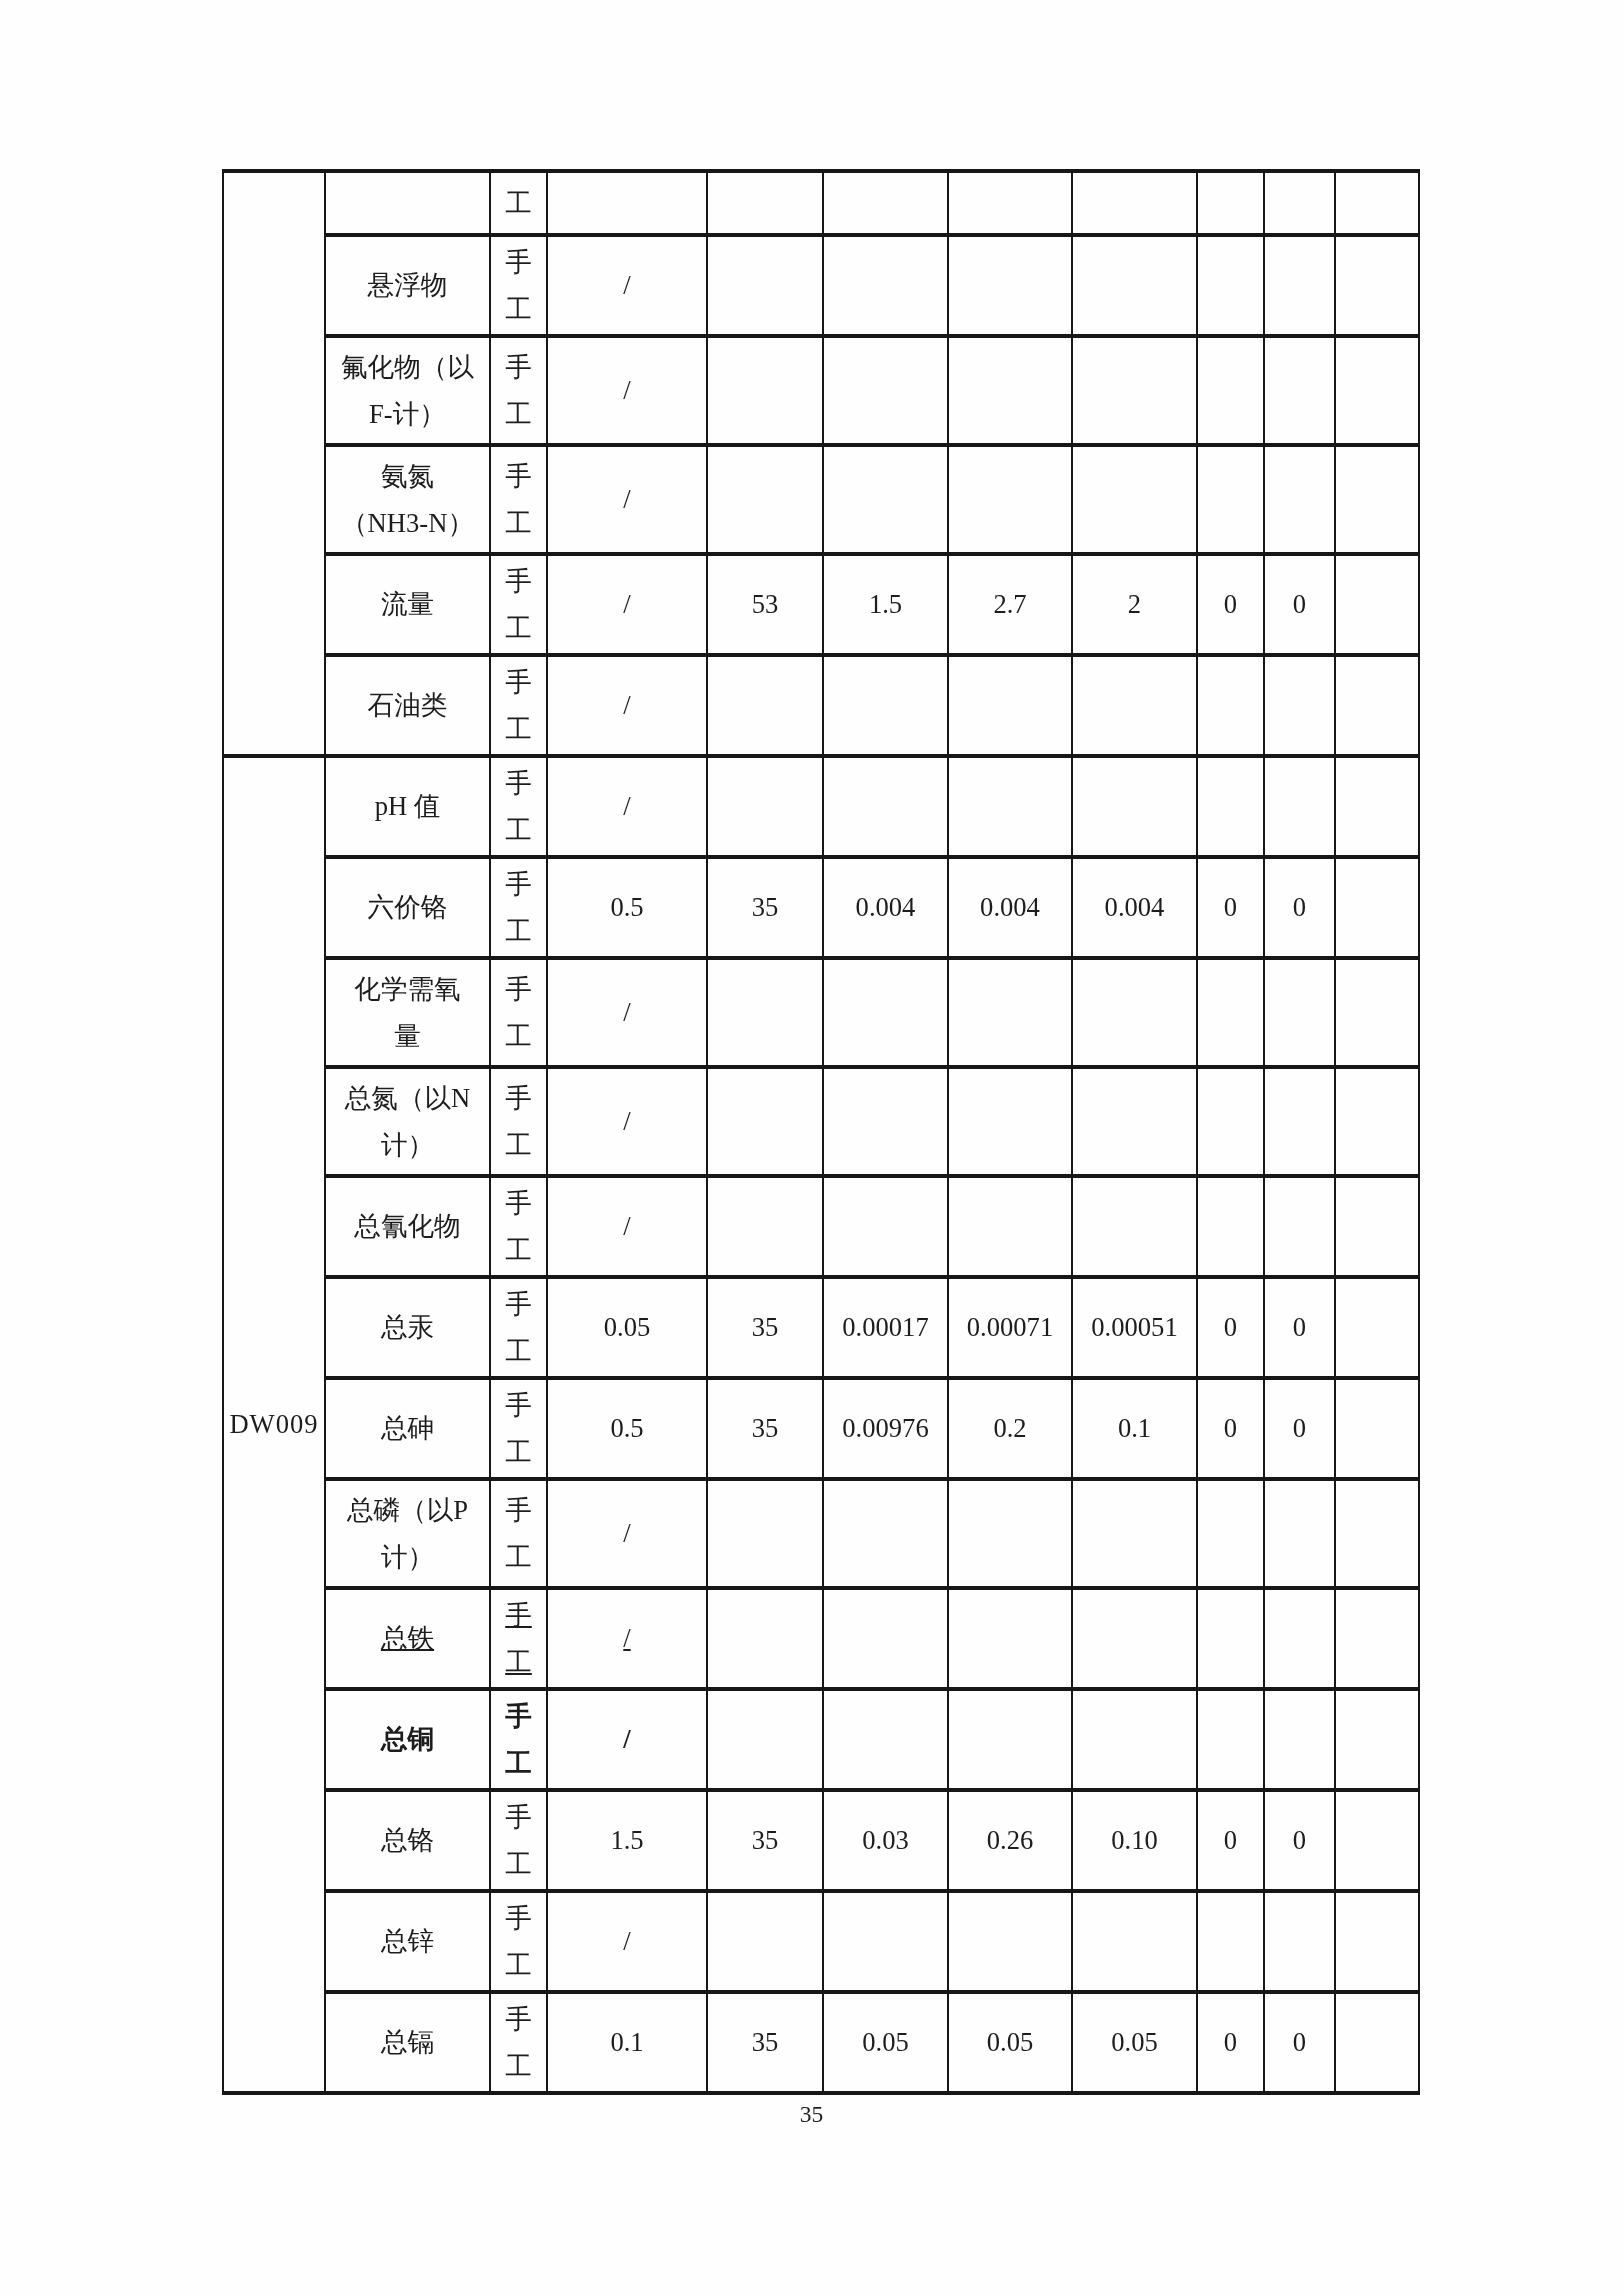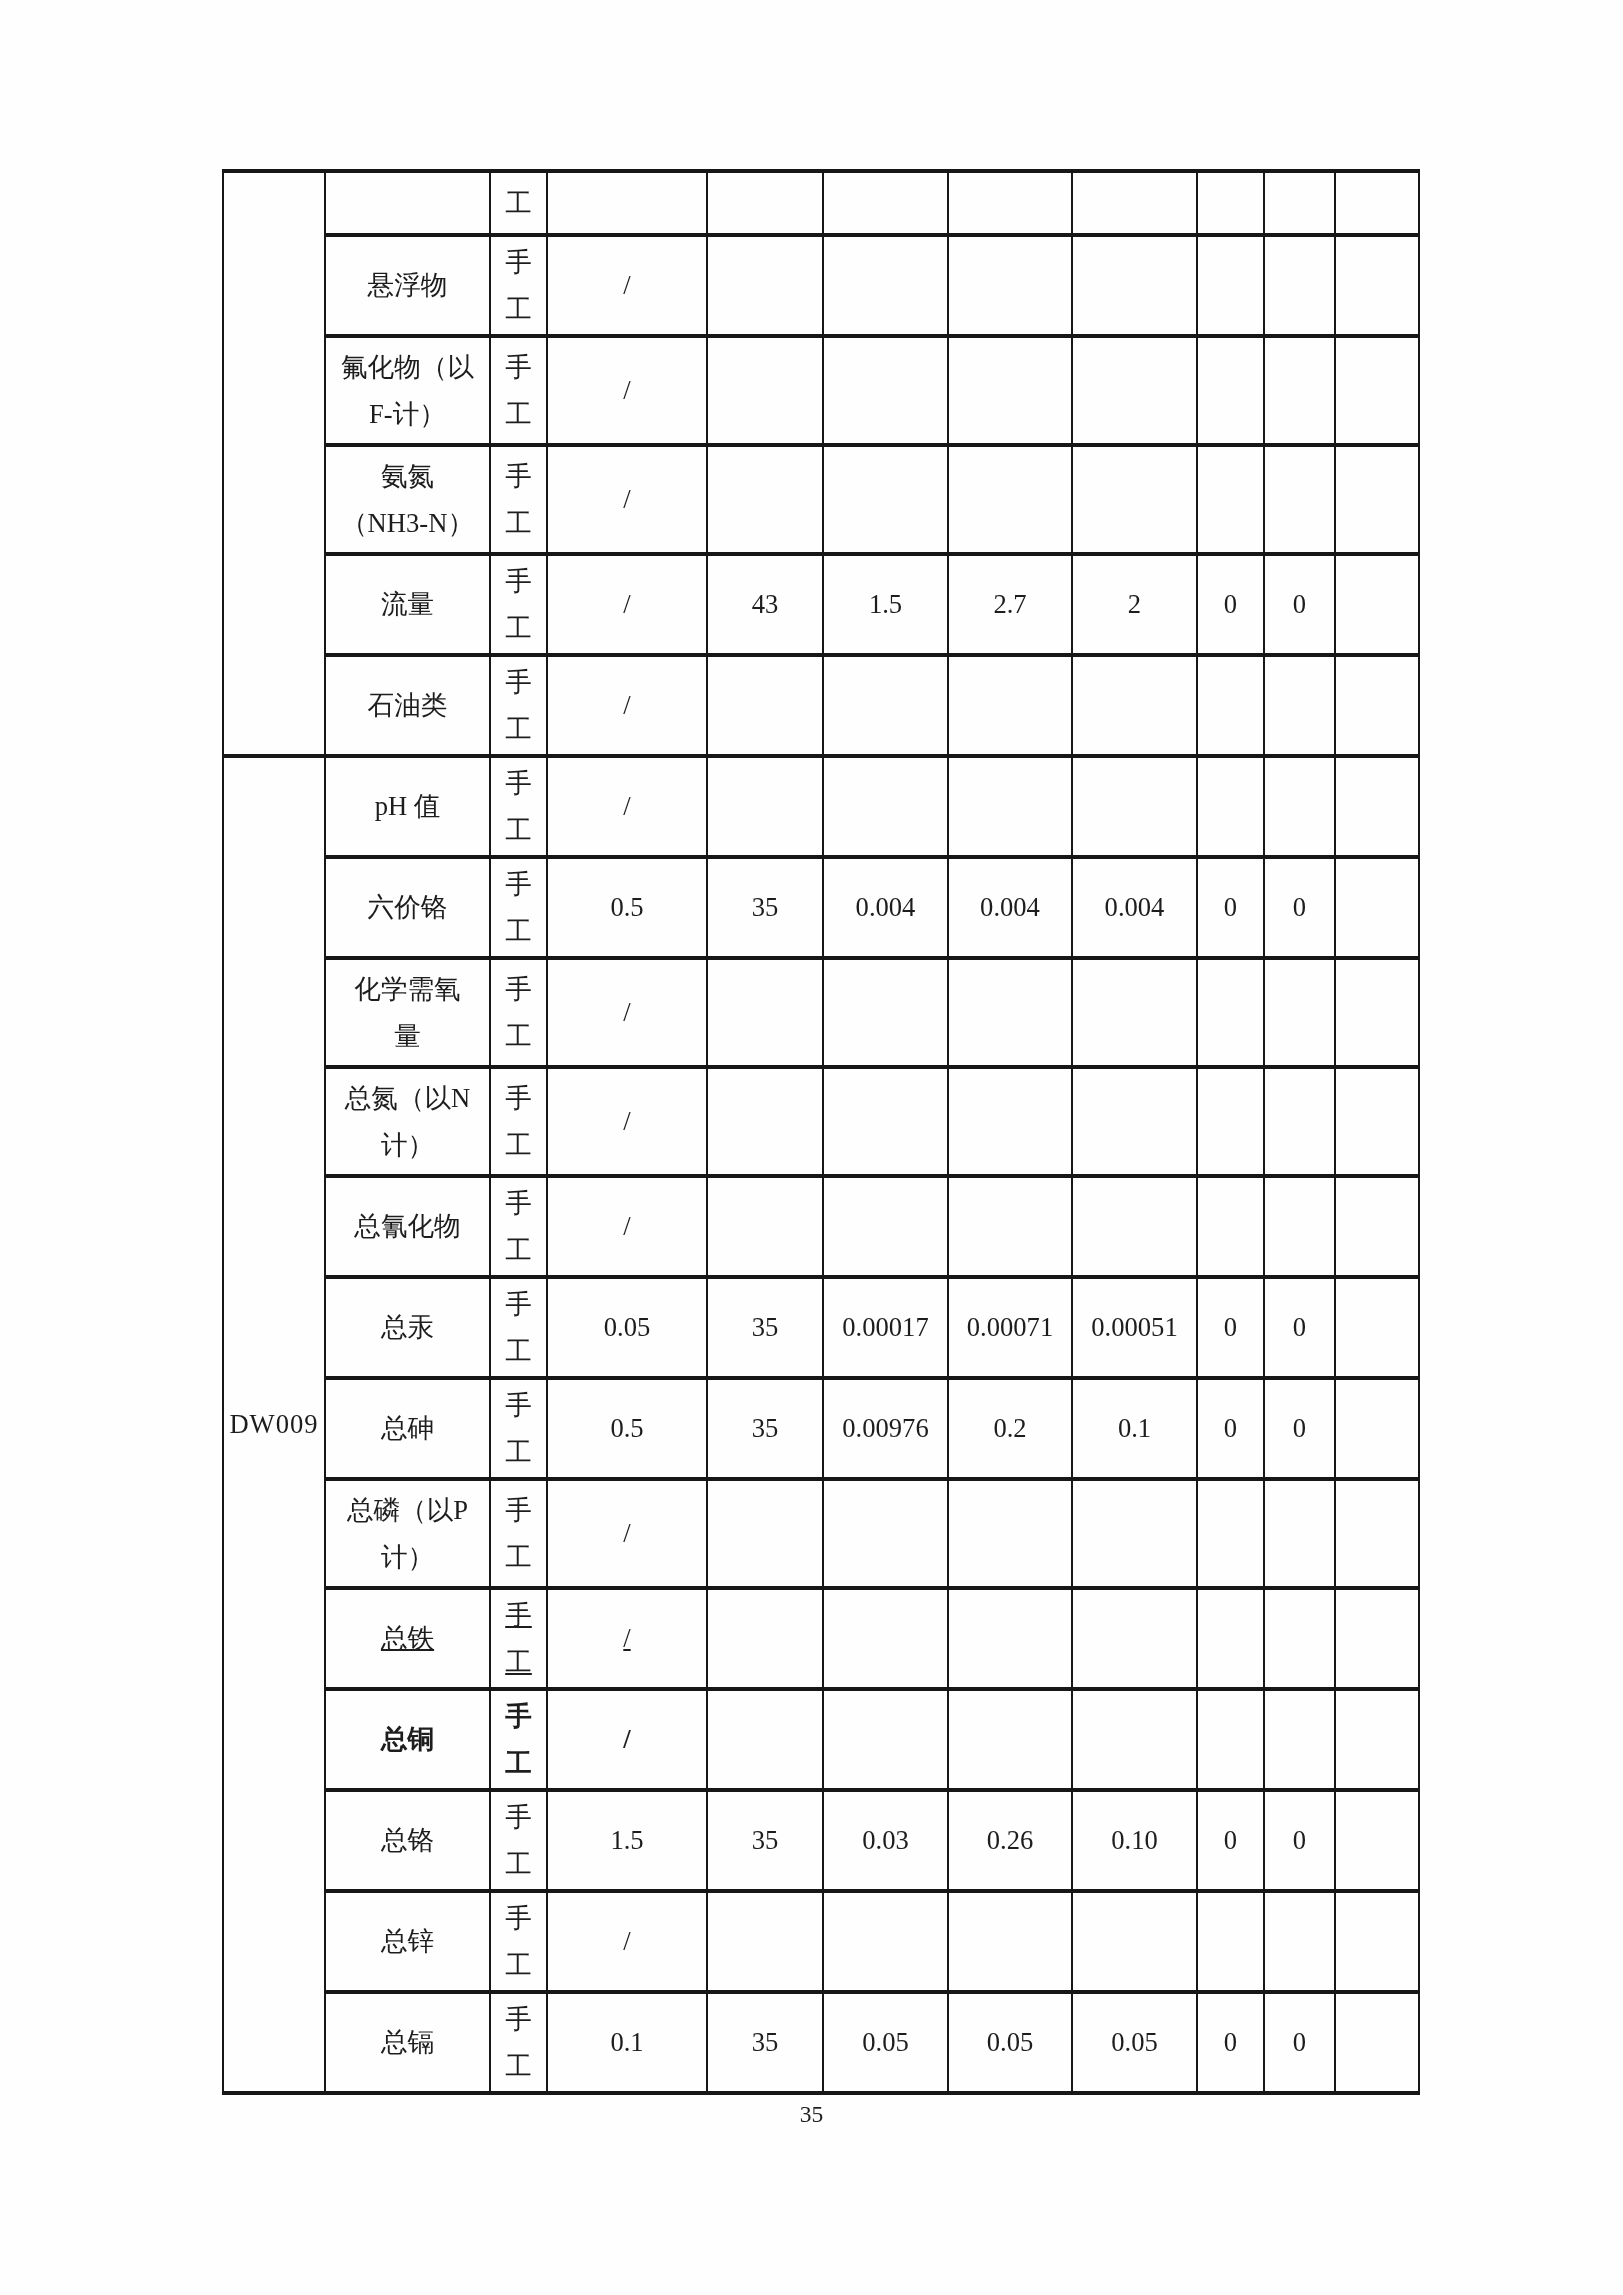--- a/index.html
+++ b/index.html
@@ -135,21 +135,21 @@
             <td class="value-cell"></td>
             <td class="value-cell"></td>
             <td class="value-cell"></td>
             <td class="value-cell"></td>
           </tr>
           <tr style="height: 101px;">
             <td class="param-cell">流量</td>
             <td class="method-cell">手
 工</td>
             <td class="value-cell">/</td>
-            <td class="value-cell">43</td>
+            <td class="value-cell">53</td>
             <td class="value-cell">1.5</td>
             <td class="value-cell">2.7</td>
             <td class="value-cell">2</td>
             <td class="value-cell">0</td>
             <td class="value-cell">0</td>
             <td class="value-cell"></td>
           </tr>
           <tr style="height: 101px; margin-left: 42px;">
             <td class="param-cell">石油类</td>
             <td class="method-cell">手

